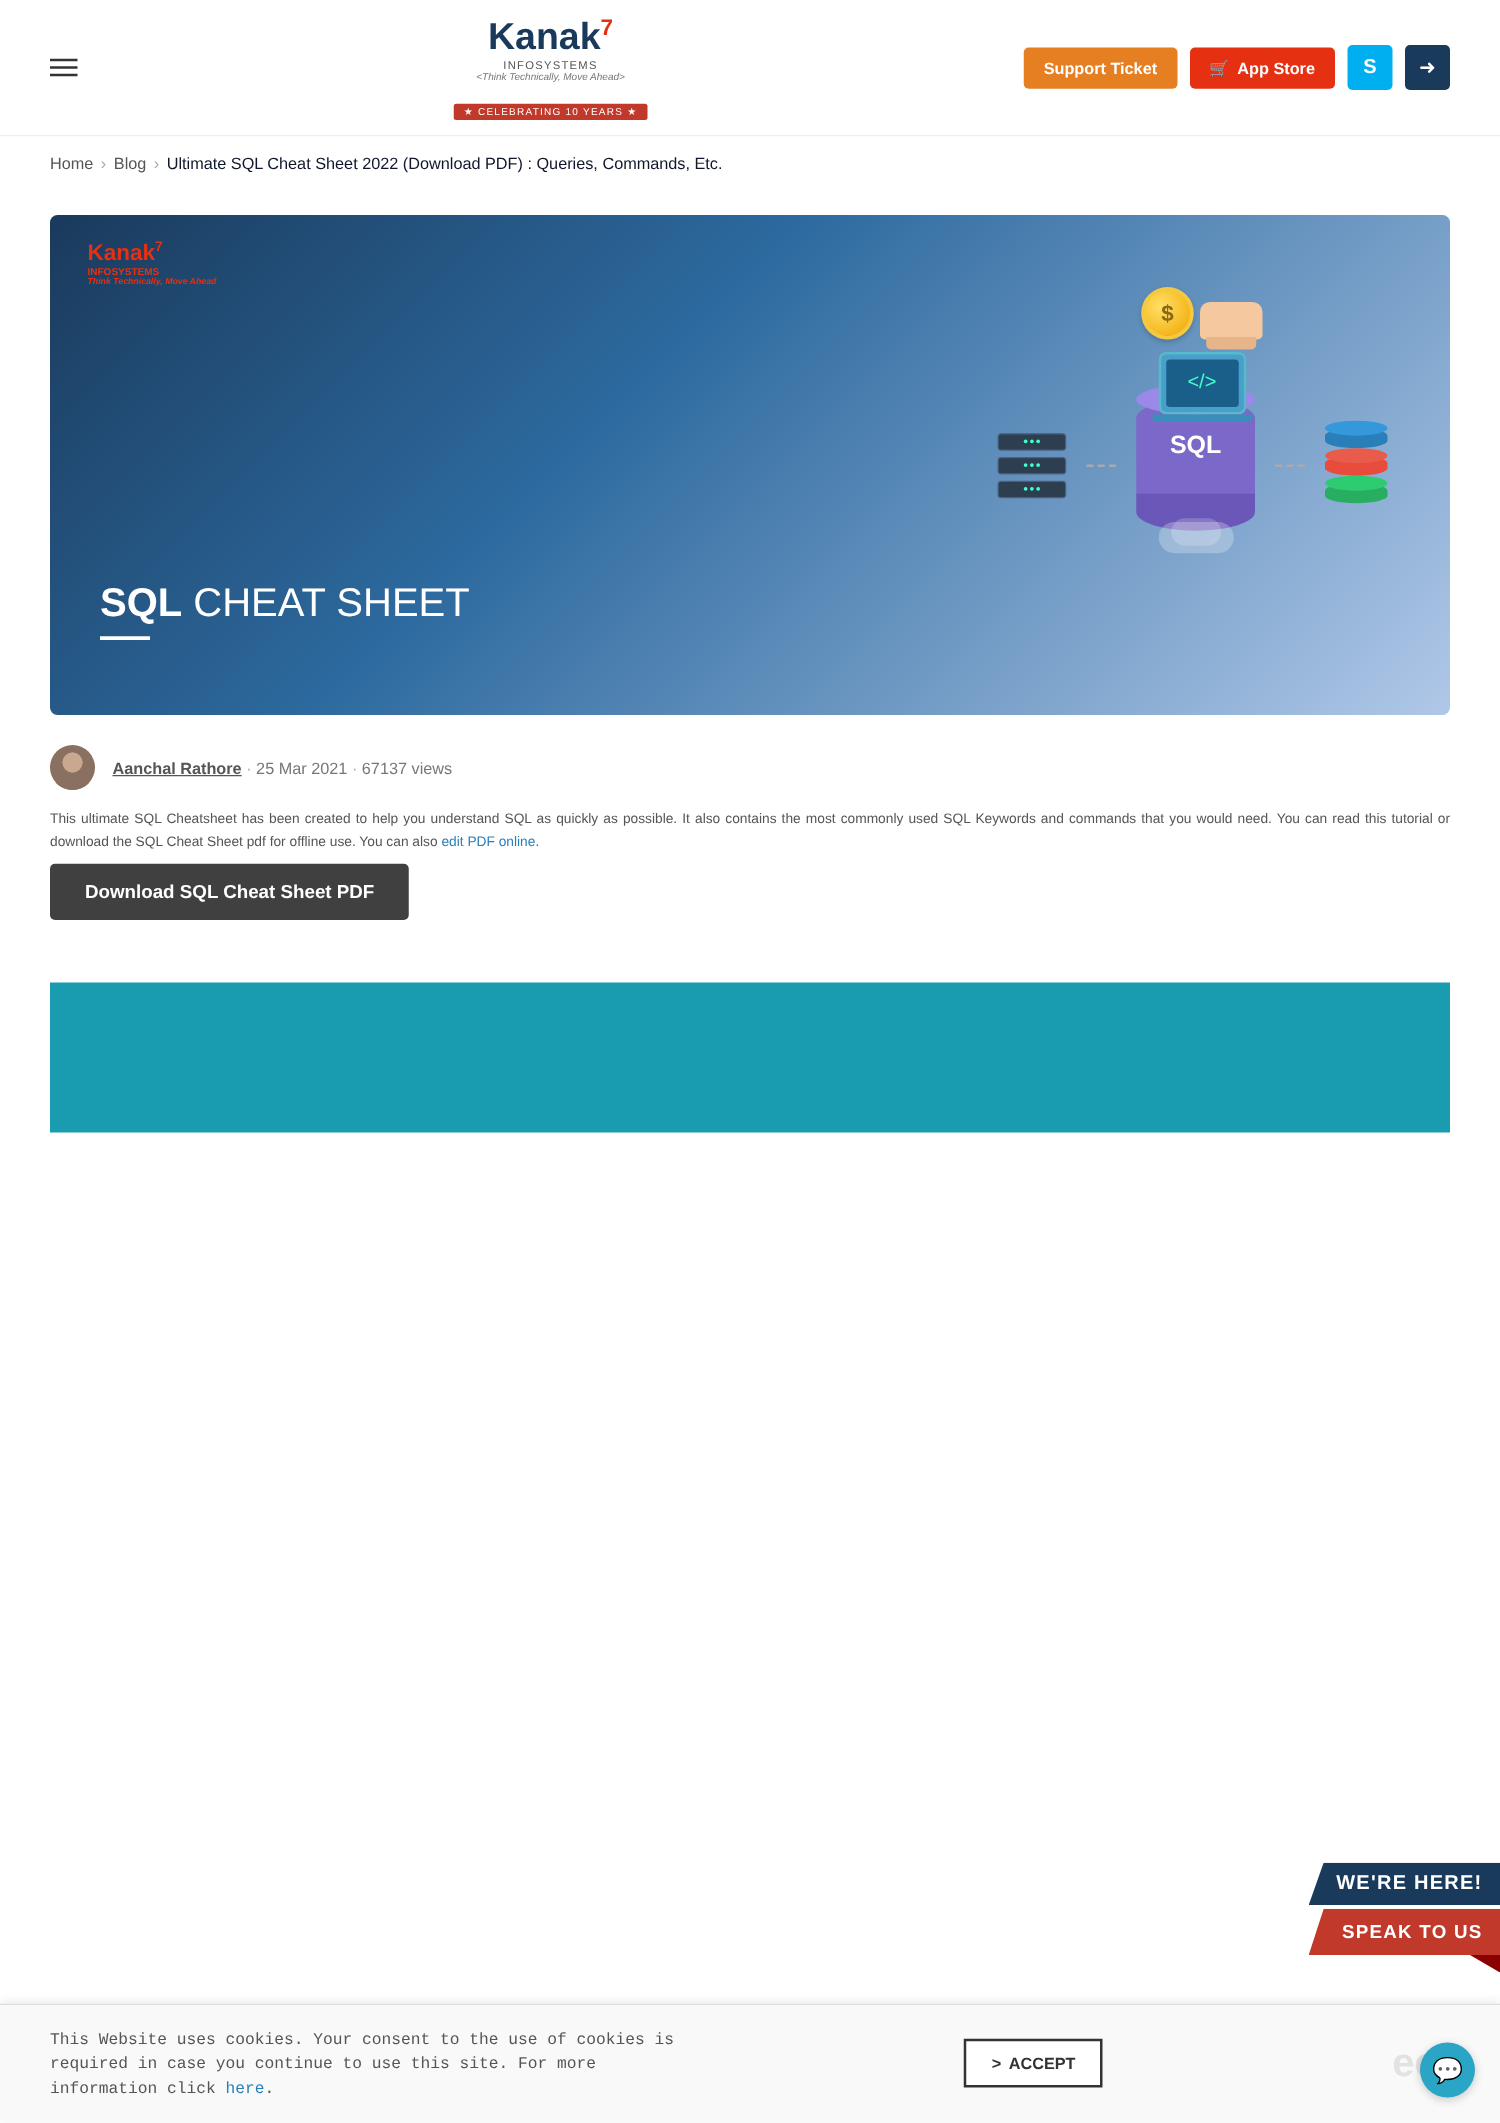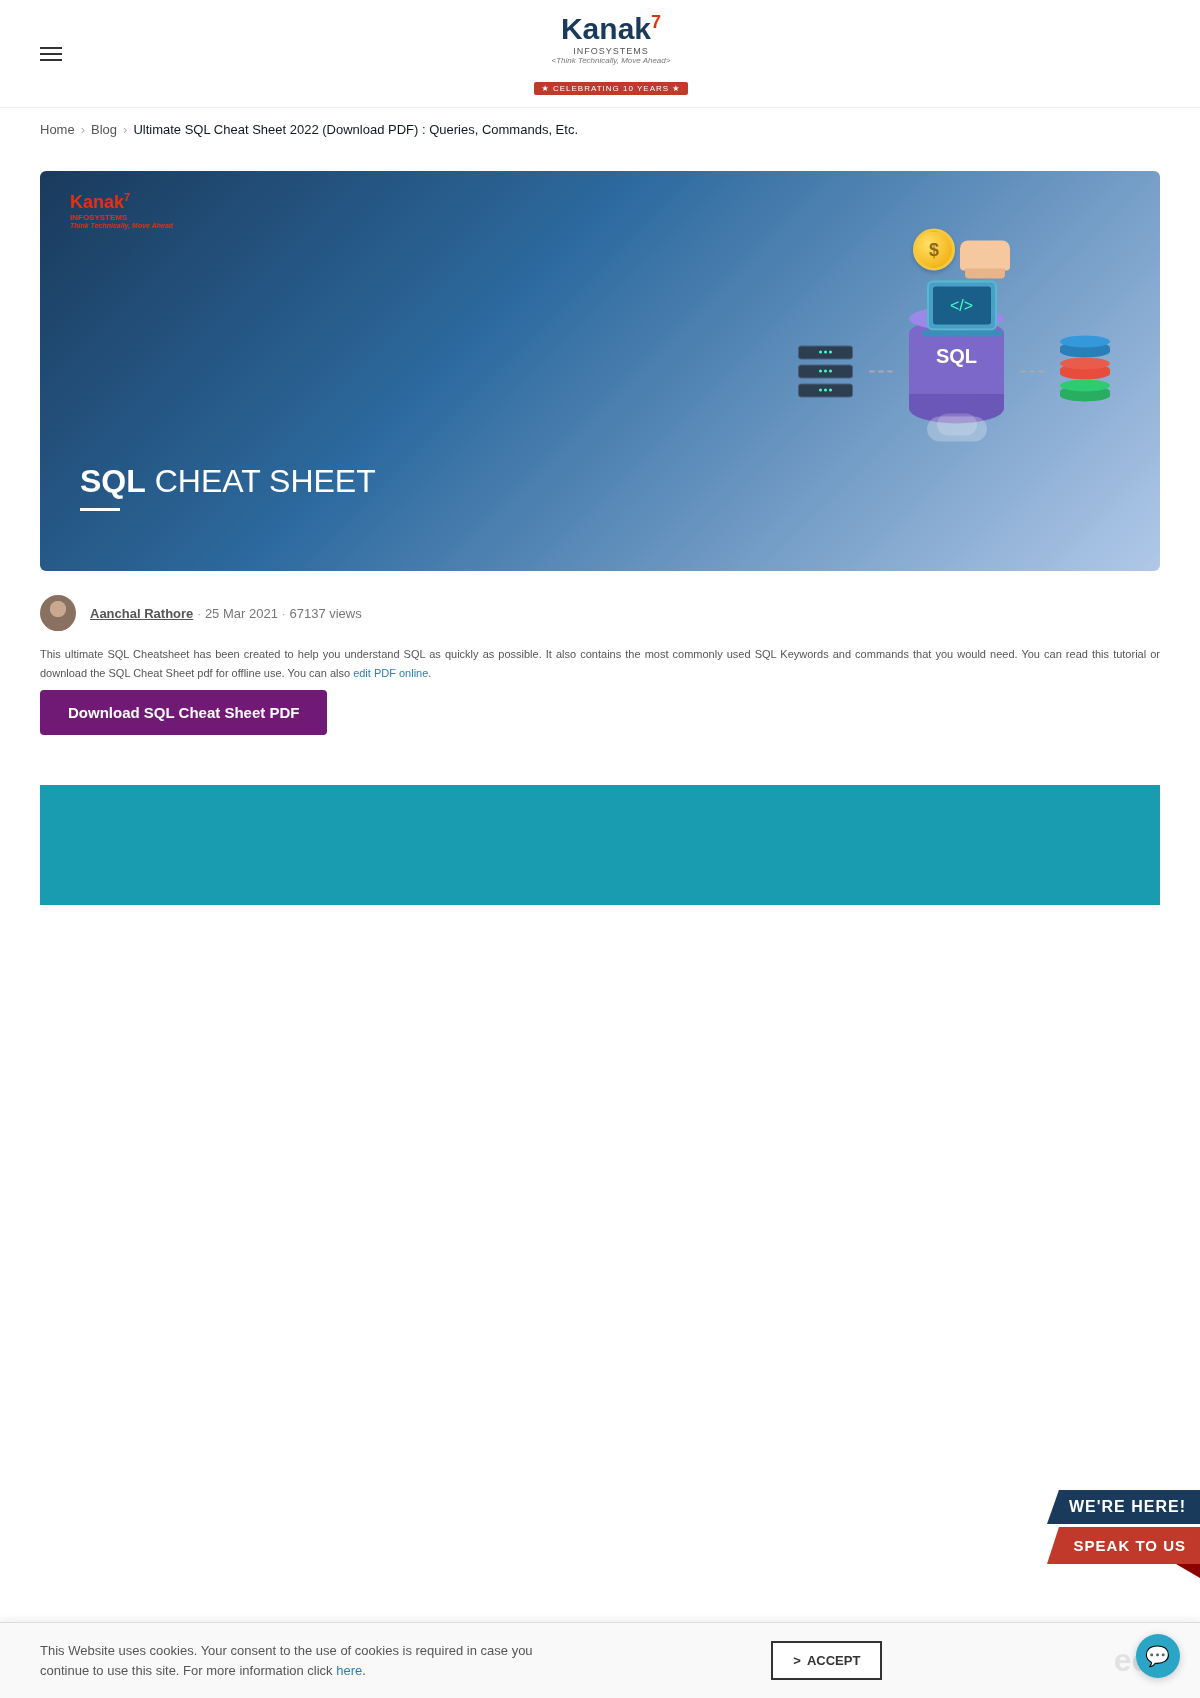--- a/index.html
+++ b/index.html
@@ -52,25 +52,25 @@
     .meta-info { font-size: 13px; color: #777; }
     .meta-info .author-name { color: #555; font-weight: 600; text-decoration: underline; }
     .meta-dot { color: #aaa; }
 
     
     .article-title { font-size: 26px; font-weight: 700; color: #1a3a5c; line-height: 1.3; margin-bottom: 16px; }
     .article-body { font-size: 11px; color: #555; line-height: 1.7; margin-bottom: 8px; text-align: justify; }
     .article-body a { color: #2980b9; text-decoration: none; }
 
     
-    .btn-download { background: #701a75; color: #fff; border: none; padding: 14px 28px; border-radius: 4px; font-size: 15px; cursor: pointer; font-weight: 600; margin-bottom: 30px; }
+    .btn-download { background: #404040; color: #fff; border: none; padding: 14px 28px; border-radius: 4px; font-size: 15px; cursor: pointer; font-weight: 600; margin-bottom: 30px; }
 
     
     .cookie-bar { position: fixed; bottom: 0; left: 0; right: 0; background: #f9f9f9; border-top: 1px solid #ddd; padding: 18px 40px; display: flex; align-items: center; justify-content: space-between; z-index: 100; box-shadow: 0 -2px 8px rgba(0,0,0,0.08); }
-    .cookie-text { font-size: 13px; color: #555; max-width: 500px; line-height: 1.5; }
+    .cookie-text { font-size: 13px; color: #555; max-width: 500px; line-height: 1.5; font-family: Liberation Mono, monospace; }
     .cookie-text a { color: #2980b9; text-decoration: none; }
     .btn-accept { background: #fff; color: #333; border: 2px solid #333; padding: 10px 20px; font-size: 13px; font-weight: 700; cursor: pointer; display: flex; align-items: center; gap: 6px; }
 
     
     .speak-widget { position: fixed; right: 0; bottom: 120px; z-index: 200; }
     .chat-btn { position: fixed; right: 20px; bottom: 20px; width: 44px; height: 44px; background: #2ba5c5; border-radius: 50%; display: flex; align-items: center; justify-content: center; cursor: pointer; box-shadow: 0 2px 8px rgba(0,0,0,0.2); z-index: 300; color: #fff; font-size: 20px; }
 
     
     .teal-section { background: #1a9cb0; height: 120px; margin-top: 20px; }
     .dash { width: 6px; height: 2px; background: #aaa; border-radius: 1px; }
@@ -91,20 +91,33 @@
     <div class="logo-box">
       <div style="font-size:30px; font-weight:700; color:#1a3a5c;">
         <span>Kanak</span><span style="color:#e63012; font-size:18px; vertical-align:super;">7</span>
       </div>
       <div class="logo-sub">INFOSYSTEMS</div>
       <div class="logo-tagline">&lt;Think Technically, Move Ahead&gt;</div>
       <div class="logo-celebrating">★ CELEBRATING 10 YEARS ★</div>
     </div>
   </div>
 
+  <div class="header-right">
+    <button class="btn-support">Support Ticket</button>
+    <button class="btn-appstore">
+      <span>🛒</span>
+      <span>App Store</span>
+    </button>
+    <button class="btn-skype">
+      <span>S</span>
+    </button>
+    <button class="btn-signin">
+      <span style="font-size:16px;">➜</span>
+    </button>
+  </div>
 </div>
 
 <div class="breadcrumb">
   <a href="#">Home</a>
   <span class="sep">›</span>
   <a href="#">Blog</a>
   <span class="sep">›</span>
   <span class="current">Ultimate SQL Cheat Sheet 2022 (Download PDF) : Queries, Commands, Etc.</span>
 </div>
 

